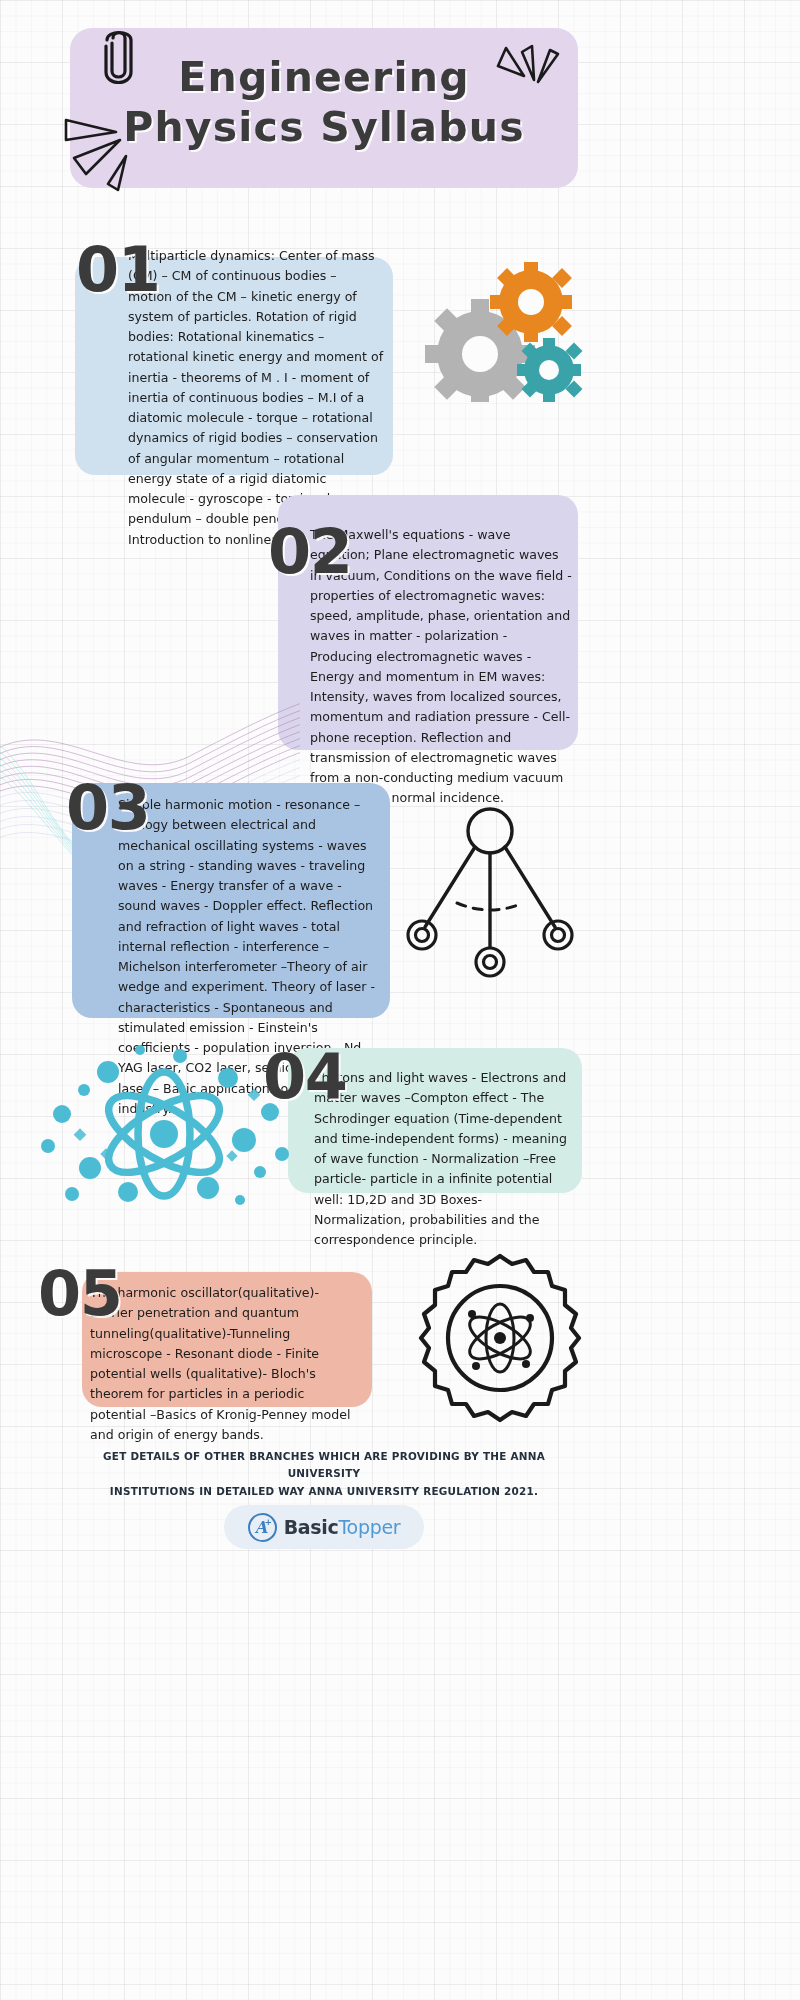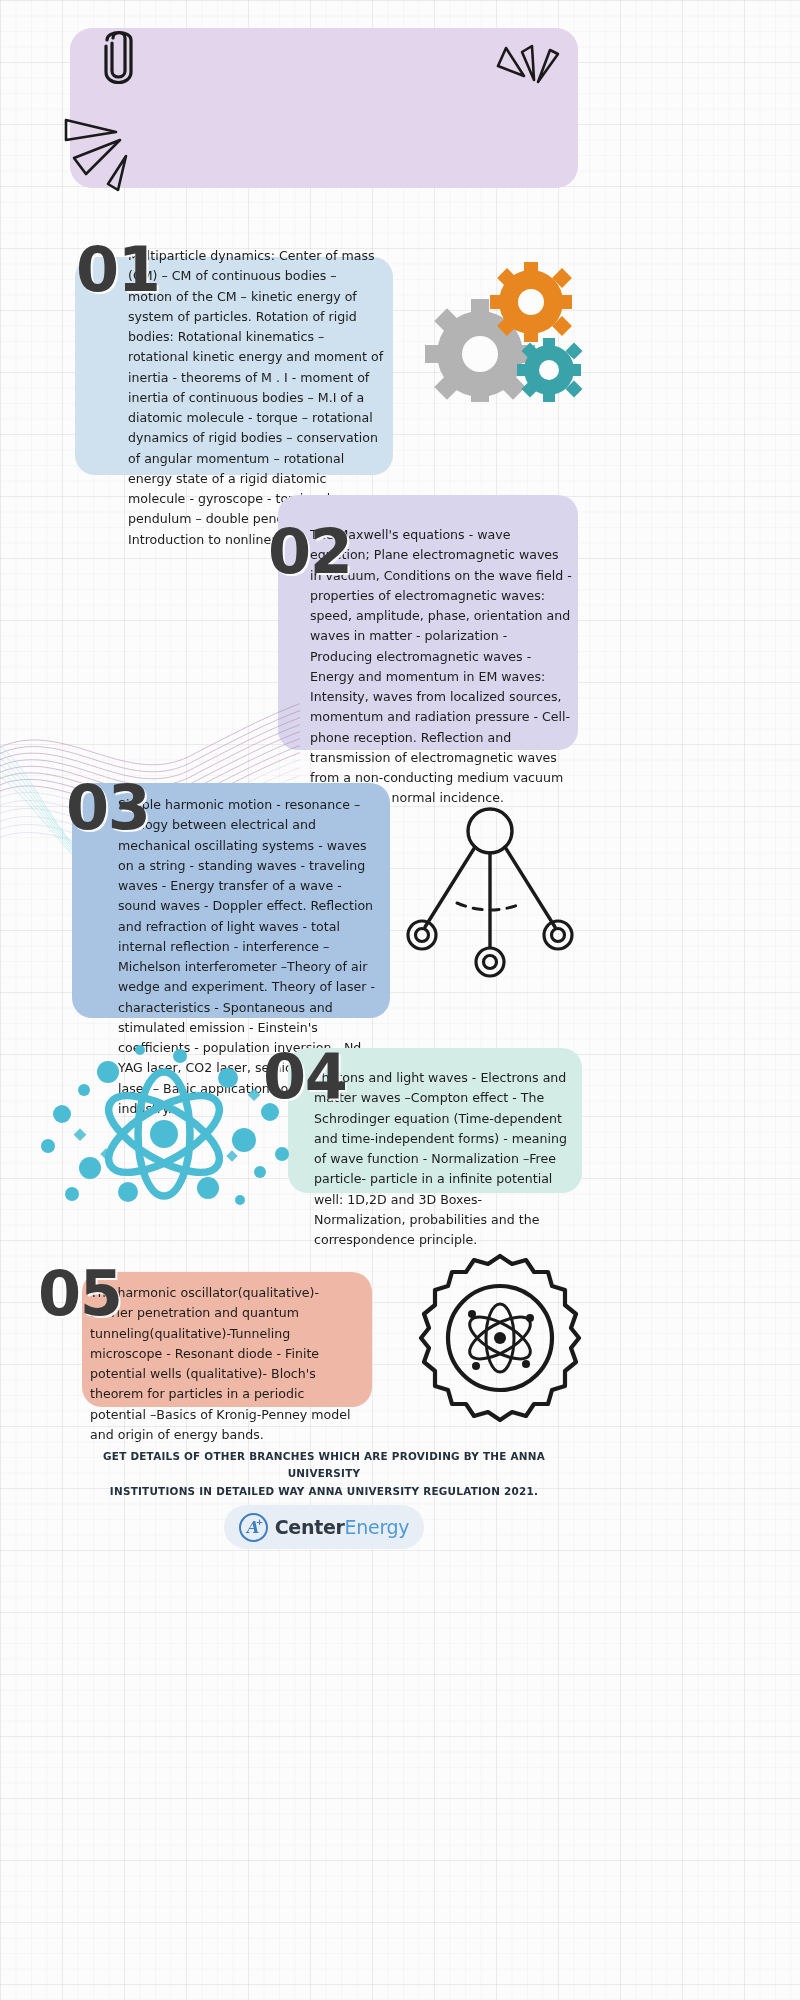--- a/index.html
+++ b/index.html
@@ -170,20 +170,24 @@
     <path d="M14 48 L60 30 L26 64 Z" fill="none" stroke="#1a1a1a" stroke-width="2.6" stroke-linejoin="round"></path>
     <path d="M48 74 L66 46 L58 80 Z" fill="none" stroke="#1a1a1a" stroke-width="2.6" stroke-linejoin="round"></path>
   </svg>
 
   <svg class="deco" style="left:492px; top:40px;" width="80" height="80" viewBox="0 0 80 80">
     <path d="M14 8 L32 36 L6 26 Z" fill="none" stroke="#1a1a1a" stroke-width="2.6" stroke-linejoin="round"></path>
     <path d="M40 6 L42 40 L30 12 Z" fill="none" stroke="#1a1a1a" stroke-width="2.6" stroke-linejoin="round"></path>
     <path d="M66 14 L46 42 L58 10 Z" fill="none" stroke="#1a1a1a" stroke-width="2.6" stroke-linejoin="round"></path>
   </svg>
 
+  <div id="header-title">
+    <span class="line">Engineering</span>
+    <span class="line">Physics Syllabus</span>
+  </div>
 
   <div class="card" id="card-01"></div>
   <div class="card-num" id="num-01">01</div>
   <div class="card-text" id="text-01">Multiparticle dynamics: Center of mass (CM) – CM of continuous bodies – motion of the CM – kinetic energy of system of particles. Rotation of rigid bodies: Rotational kinematics – rotational kinetic energy and moment of inertia - theorems of M . I - moment of inertia of continuous bodies – M.I of a diatomic molecule - torque – rotational dynamics of rigid bodies – conservation of angular momentum – rotational energy state of a rigid diatomic molecule - gyroscope - torsional pendulum – double pendulum – Introduction to nonlinear oscillations.</div>
 
   <svg class="deco" style="left:418px; top:262px;" width="175" height="140" viewBox="0 0 175 140">
     <g fill="#b3b3b3">
       <circle cx="62" cy="92" r="43"></circle>
       <g>
         <rect x="53" y="37" width="18" height="18"></rect>
@@ -349,17 +353,17 @@
     <div>GET DETAILS OF OTHER BRANCHES WHICH ARE PROVIDING BY THE ANNA UNIVERSITY</div>
     <div>INSTITUTIONS IN DETAILED WAY ANNA UNIVERSITY REGULATION 2021.</div>
   </div>
 
   <div id="logo-wrap">
     <div id="logo-mark">
       <span>A</span>
       <span id="logo-plus">+</span>
     </div>
     <div id="logo-text">
-      <span>Center</span><span class="lt">Energy</span>
+      <span>Basic</span><span class="lt">Topper</span>
     </div>
   </div>
 
 </div>
 
 </body></html>

